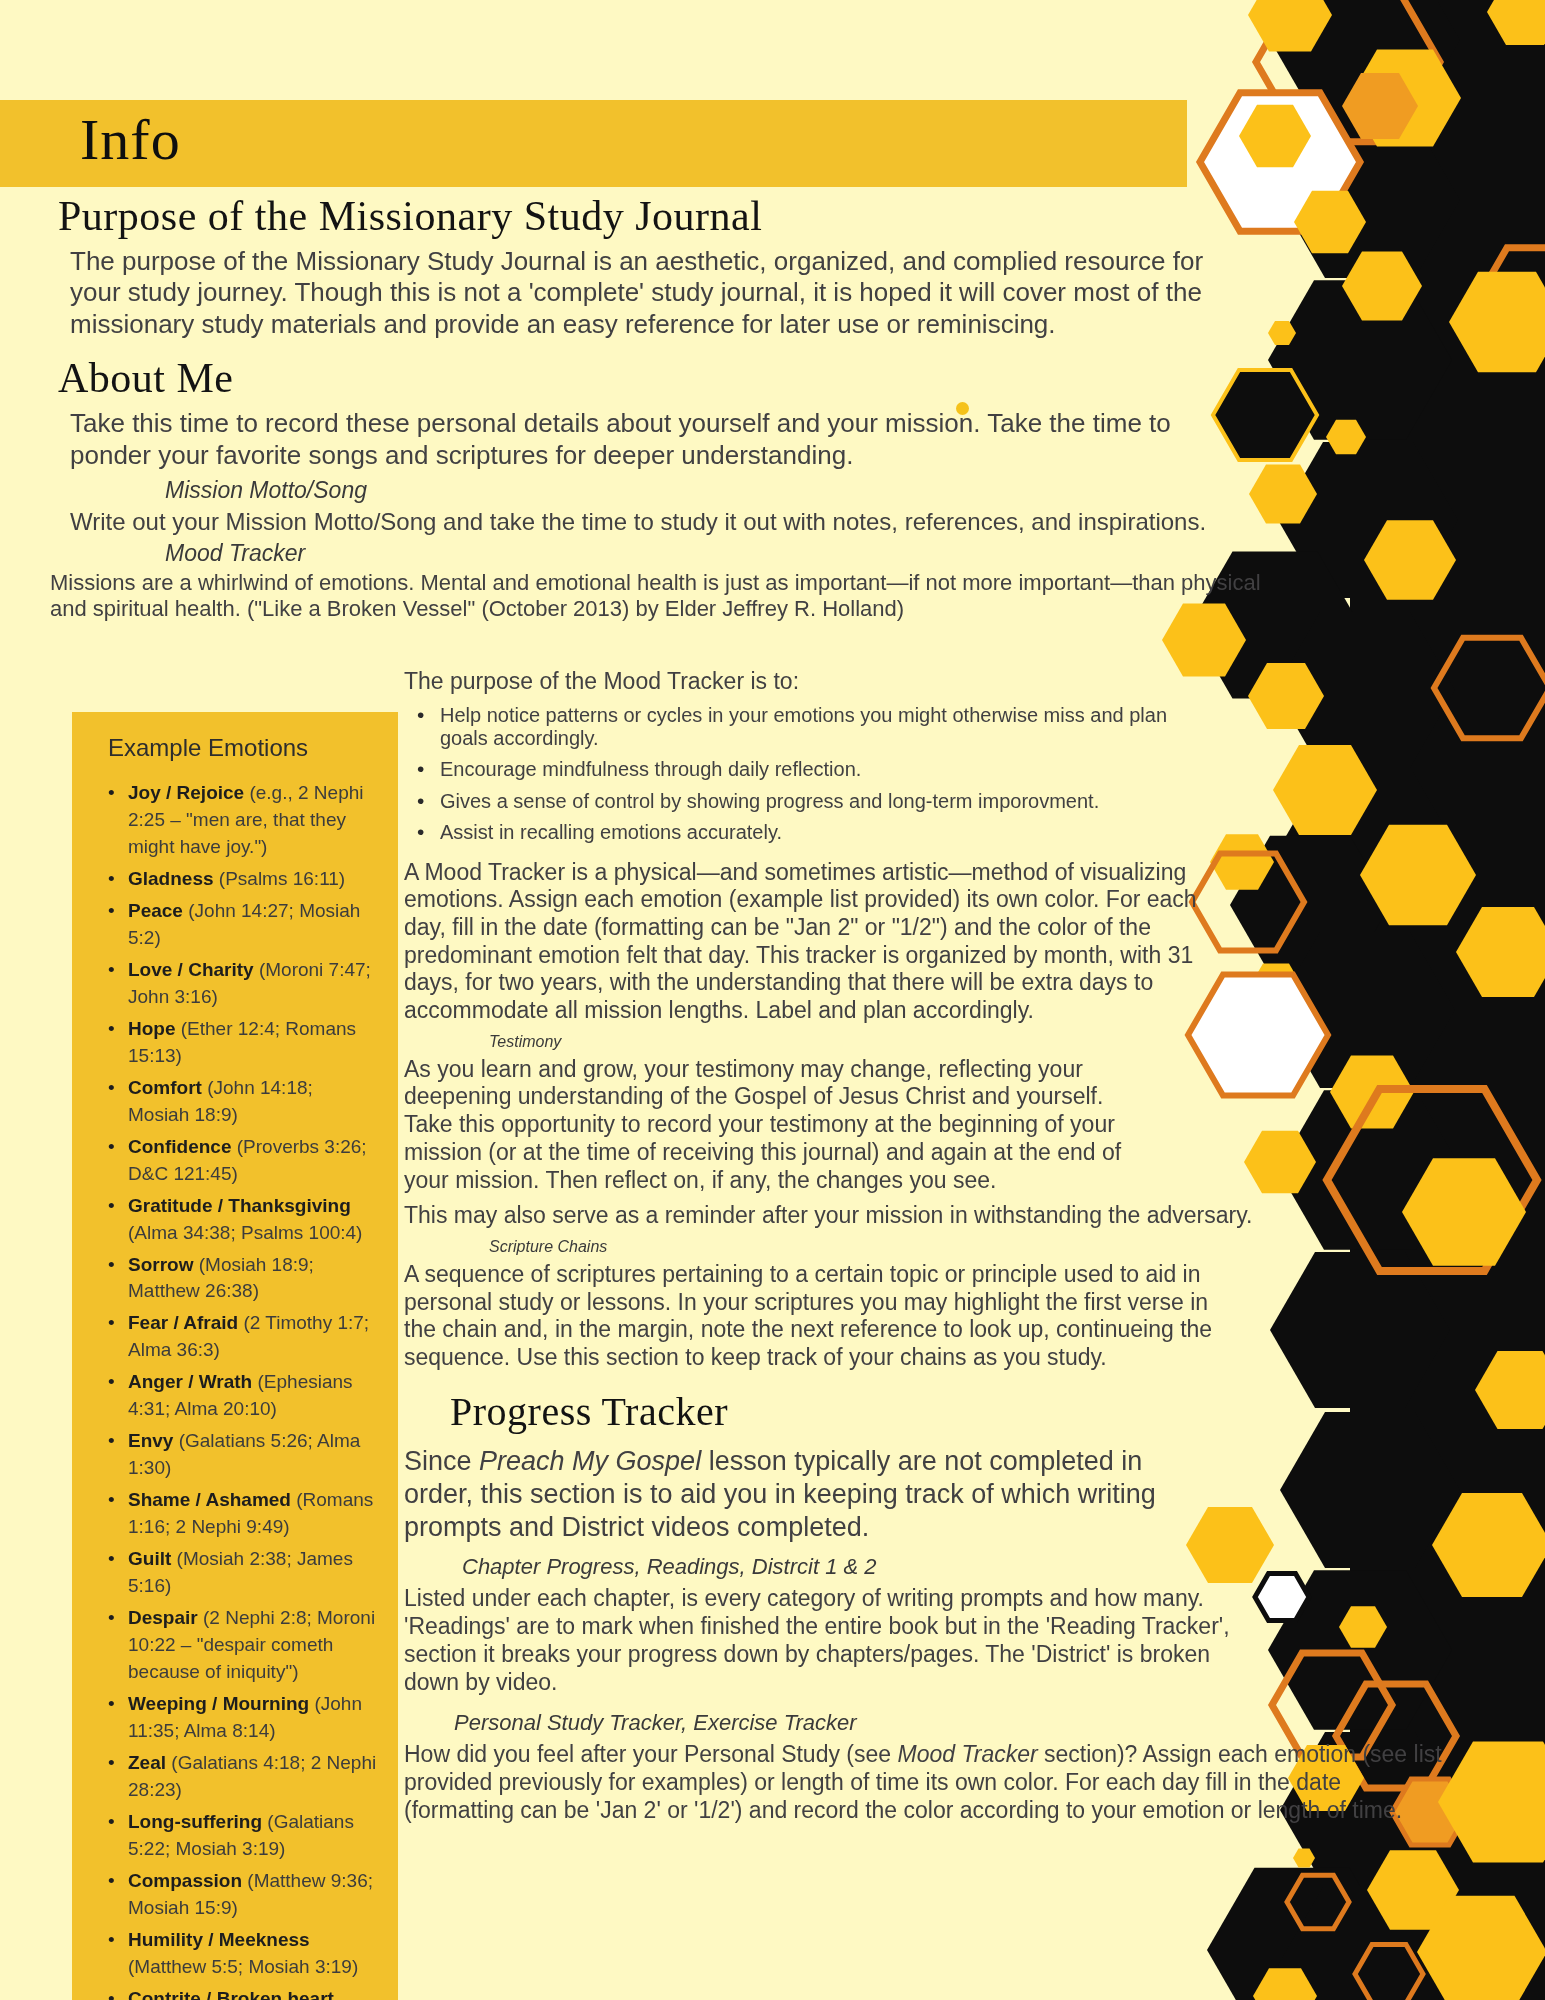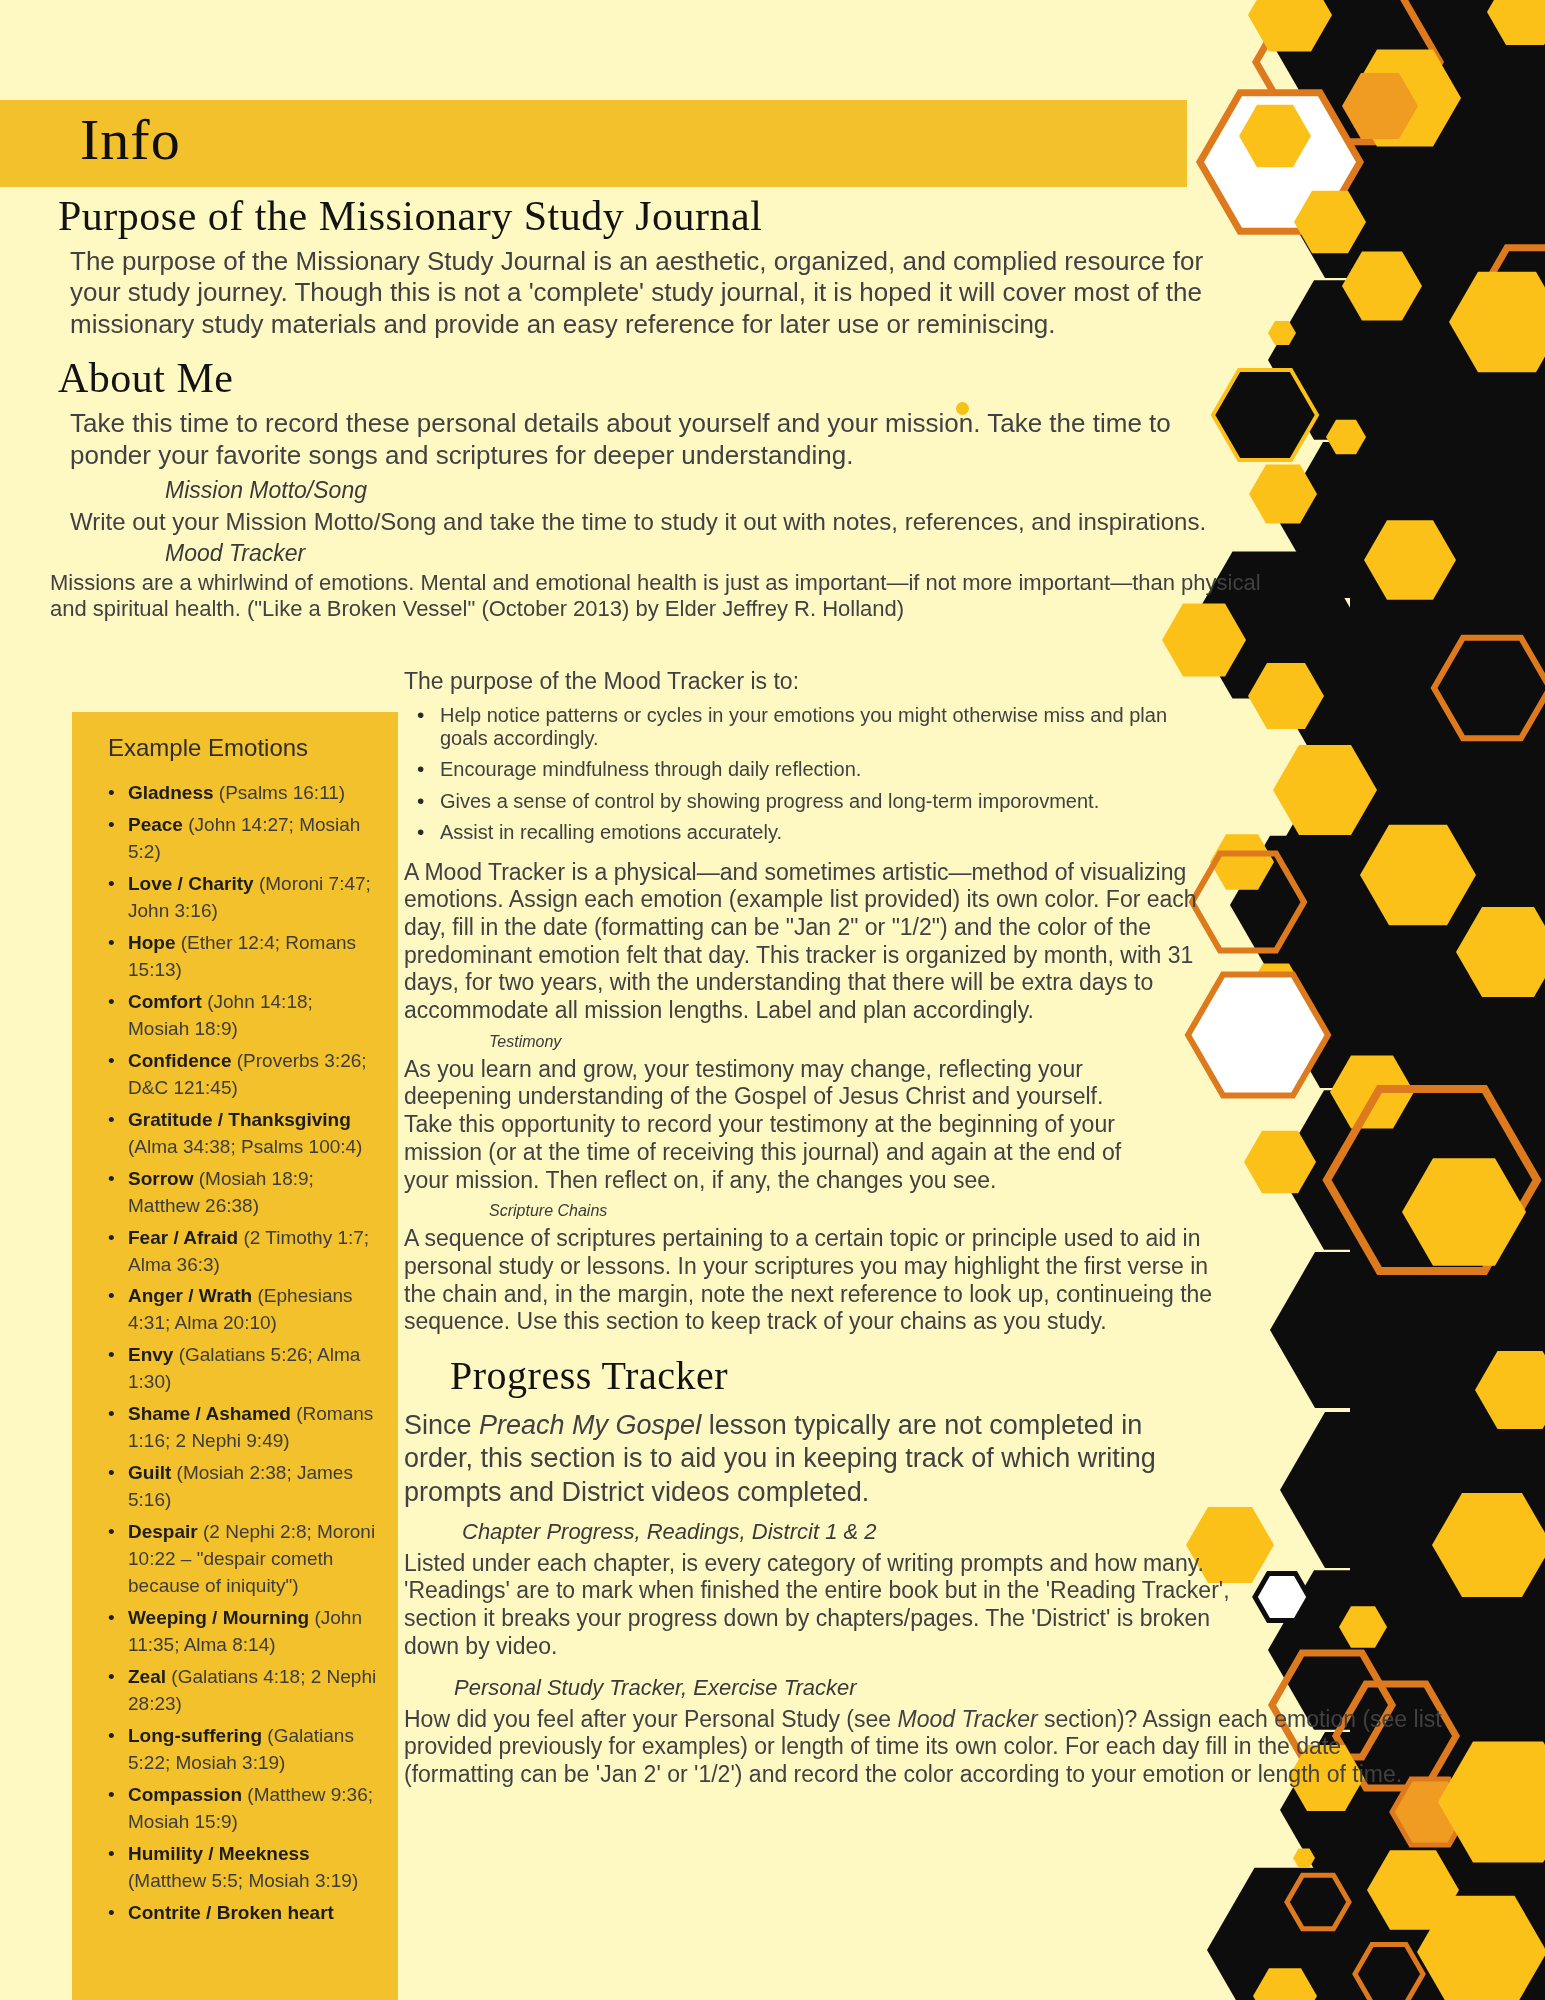--- a/index.html
+++ b/index.html
@@ -137,20 +137,21 @@
     <p class="b26 about">Take this time to record these personal details about yourself and your mission. Take the time to ponder your favorite songs and scriptures for deeper understanding.</p>
     <h3 class="sub">Mission Motto/Song</h3>
     <p class="b24">Write out your Mission Motto/Song and take the time to study it out with notes, references, and inspirations.</p>
     <h3 class="sub">Mood Tracker</h3>
     <p class="b22">Missions are a whirlwind of emotions. Mental and emotional health is just as important—if not more important—than physical and spiritual health. ("Like a Broken Vessel" (October 2013) by Elder Jeffrey R. Holland)</p>
   </div>
 
   <aside class="emotions">
     <h3>Example Emotions</h3>
     <ul>
+        <li><b>Joy / Rejoice</b><span> (e.g., 2 Nephi 2:25 – "men are, that they might have joy.")</span></li>
         <li><b>Gladness</b><span> (Psalms 16:11)</span></li>
         <li><b>Peace</b><span> (John 14:27; Mosiah 5:2)</span></li>
         <li><b>Love / Charity</b><span> (Moroni 7:47; John 3:16)</span></li>
         <li><b>Hope</b><span> (Ether 12:4; Romans 15:13)</span></li>
         <li><b>Comfort</b><span> (John 14:18; Mosiah 18:9)</span></li>
         <li><b>Confidence</b><span> (Proverbs 3:26; D&amp;C 121:45)</span></li>
         <li><b>Gratitude / Thanksgiving</b><span> (Alma 34:38; Psalms 100:4)</span></li>
         <li><b>Sorrow</b><span> (Mosiah 18:9; Matthew 26:38)</span></li>
         <li><b>Fear / Afraid</b><span> (2 Timothy 1:7; Alma 36:3)</span></li>
         <li><b>Anger / Wrath</b><span> (Ephesians 4:31; Alma 20:10)</span></li>
@@ -172,20 +173,21 @@
     <ul class="bullets">
         <li>Help notice patterns or cycles in your emotions you might otherwise miss and plan goals accordingly.</li>
         <li>Encourage mindfulness through daily reflection.</li>
         <li>Gives a sense of control by showing progress and long-term imporovment.</li>
         <li>Assist in recalling emotions accurately.</li>
       </ul>
     <p class="desc">A Mood Tracker is a physical—and sometimes artistic—method of visualizing emotions. Assign each emotion (example list provided) its own color. For each day, fill in the date (formatting can be "Jan 2" or "1/2") and the color of the predominant emotion felt that day. This tracker is organized by month, with 31 days, for two years, with the understanding that there will be extra days to accommodate all mission lengths. Label and plan accordingly.</p>
 
     <h3 class="rc-sub">Testimony</h3>
     <p class="desc w740">As you learn and grow, your testimony may change, reflecting your deepening understanding of the Gospel of Jesus Christ and yourself. Take this opportunity to record your testimony at the beginning of your mission (or at the time of receiving this journal) and again at the end of your mission. Then reflect on, if any, the changes you see.</p>
+    <p class="desc w1040">This may also serve as a reminder after your mission in withstanding the adversary.</p>
 
     <h3 class="rc-sub">Scripture Chains</h3>
     <p class="desc w820">A sequence of scriptures pertaining to a certain topic or principle used to aid in personal study or lessons. In your scriptures you may highlight the first verse in the chain and, in the margin, note the next reference to look up, continueing the sequence. Use this section to keep track of your chains as you study.</p>
 
     <h2 class="serifh pt">Progress Tracker</h2>
     <p class="since"><span>Since </span><em>Preach My Gospel</em><span> lesson typically are not completed in order, this section is to aid you in keeping track of which writing prompts and District videos completed.</span></p>
 
     <h3 class="rc-sub s2">Chapter Progress, Readings, Distrcit 1 &amp; 2</h3>
     <p class="desc w860">Listed under each chapter, is every category of writing prompts and how many. 'Readings' are to mark when finished the entire book but in the 'Reading Tracker', section it breaks your progress down by chapters/pages. The 'District' is broken down by video.</p>
 

